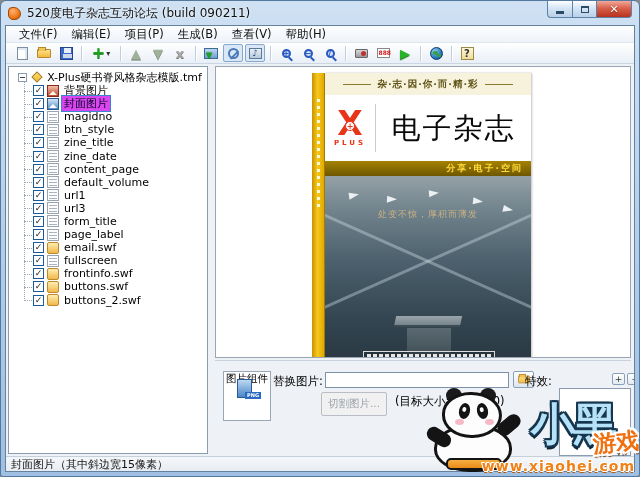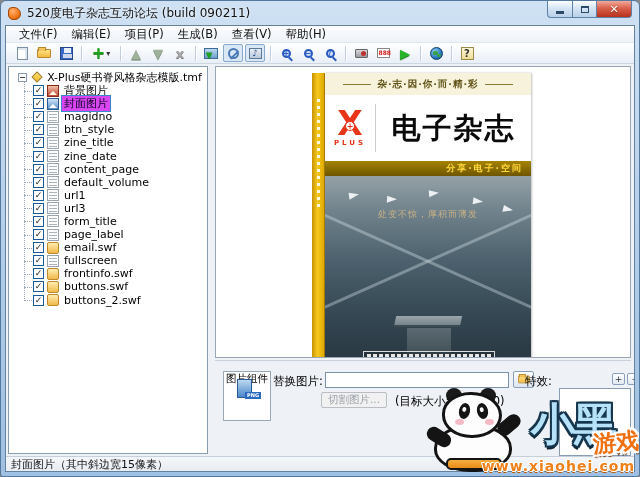--- a/index.html
+++ b/index.html
@@ -94,21 +94,21 @@
   .cv-banner .ln{height:1px;width:28px;background:#8a7a30;}
   .cv-banner-text{font-size:9.5px;color:#5f5216;letter-spacing:1px;font-weight:bold;}
   .cv-head{height:66px;background:#fff;display:flex;align-items:center;padding:0 8px;}
   .xlogo{width:34px;text-align:center;position:relative;}
   .xlogo .x{font-size:33px;font-weight:900;color:#e83418;line-height:.9;display:block;}
   .xlogo .plusdot{position:absolute;left:12px;top:12px;width:10px;height:10px;border-radius:50%;background:#fff;border:1px solid #e83418;
     font-size:8px;font-weight:900;color:#e83418;line-height:9px;}
   .xlogo .plus-word{display:block;font-size:7px;font-weight:bold;letter-spacing:3px;color:#e83418;margin-top:1px;}
   .vline{width:1px;height:48px;background:#ccc;margin:0 8px;}
   .cv-title-wrap{flex:1;text-align:center;}
-  .cv-title{font-size:29px;font-weight:700;color:#0a0a0a;letter-spacing:2px;line-height:1.05;}
+  .cv-title{font-size:29px;font-weight:400;color:#0a0a0a;letter-spacing:2px;line-height:1.05;}
   .cv-site{font-size:12px;color:#e8870f;font-weight:bold;margin-top:1px;}
   .cv-goldbar{height:15px;background:linear-gradient(#a58300,#6e5600);display:flex;align-items:center;justify-content:flex-end;padding-right:8px;}
   .cv-goldbar-text{font-size:9px;color:#ffd83a;letter-spacing:2px;font-weight:bold;}
   .cv-sea{position:relative;height:197px;overflow:hidden;
     background:linear-gradient(180deg,#95a1a7 0%,#73858e 16%,#4d626e 42%,#334652 72%,#27343d 100%);}
   .streak{position:absolute;width:300px;height:3px;background:rgba(215,228,235,.38);}
   .sk1{left:-60px;top:78px;transform:rotate(24deg);}
   .sk2{right:-60px;top:78px;transform:rotate(-24deg);}
   .plane{position:absolute;width:0;height:0;border-left:10px solid rgba(245,248,250,.92);border-top:3px solid transparent;border-bottom:4px solid transparent;}
   .cv-slogan{position:absolute;left:0;right:0;top:32px;text-align:center;font-size:9px;color:#c9b184;letter-spacing:1px;}
@@ -123,21 +123,21 @@
   .compbox{position:absolute;left:8px;top:10px;width:48px;height:50px;background:#fff;border:1px solid #9aa8b6;
     display:flex;flex-direction:column;align-items:center;justify-content:flex-start;padding-bottom:2px;}
   .png-ic{position:absolute;left:11px;top:5px;width:26px;height:24px;}
   .png-ic::before{content:"";position:absolute;left:2px;top:2px;width:13px;height:17px;background:linear-gradient(#bcd8f0,#4a86c8);border:1px solid #2a5a96;}
   .png-ic::after{content:"PNG";position:absolute;right:0;bottom:2px;background:#2a6ac0;color:#fff;font-size:5px;font-weight:bold;padding:1px 2px;line-height:1;}
   .comp-label{font-size:10.5px;color:#000;}
   .lbl{font-size:11.5px;color:#000;position:absolute;}
   .replace-input{position:absolute;left:110px;top:11px;width:184px;height:16px;border:1px solid #7a93ab;background:#fff;font-size:11px;padding:0 3px;}
   .browse-btn{position:absolute;left:298px;top:10px;width:21px;height:17px;border:1px solid #8aa0b8;border-radius:2px;
     background:linear-gradient(#fefefe,#dde6f0);display:flex;align-items:center;justify-content:center;}
-  .cut-btn{position:absolute;left:106px;top:31px;width:66px;height:16px;border:1px solid #b9bec4;border-radius:2px;background:#f1f1f1;
+  .cut-btn{position:absolute;left:106px;top:31px;width:66px;height:24px;border:1px solid #b9bec4;border-radius:2px;background:#f1f1f1;
     color:#9aa0a8;font-size:10.5px;display:flex;align-items:center;justify-content:center;}
   .target-size{left:180px;top:33px;}
   .fx-label{left:310px;top:13px;}
   .fx-btn{position:absolute;top:12px;width:13px;height:12px;border:1px solid #8aa0b8;background:linear-gradient(#fff,#e2eaf2);
     font-size:9px;line-height:10px;text-align:center;color:#333;border-radius:2px;}
   .fx-plus{left:397px;} .fx-minus{left:412px;}
   .fx-list{position:absolute;left:344px;top:27px;width:72px;height:68px;background:#fff;border:1px solid #8a9cb0;}
   .fx-frag{position:absolute;left:388px;top:87px;font-size:11px;color:#555;}
   
   .statusbar{position:absolute;left:0;right:0;bottom:0;height:15px;background:linear-gradient(#f4f7fa,#e8edf3);

